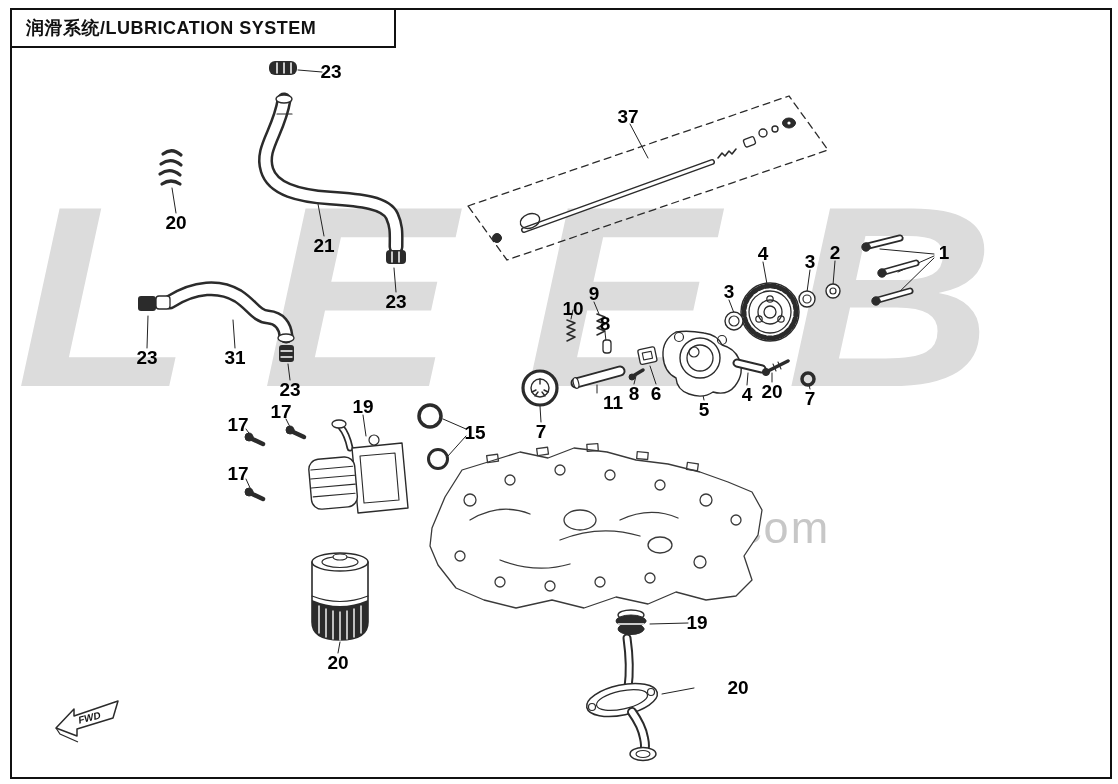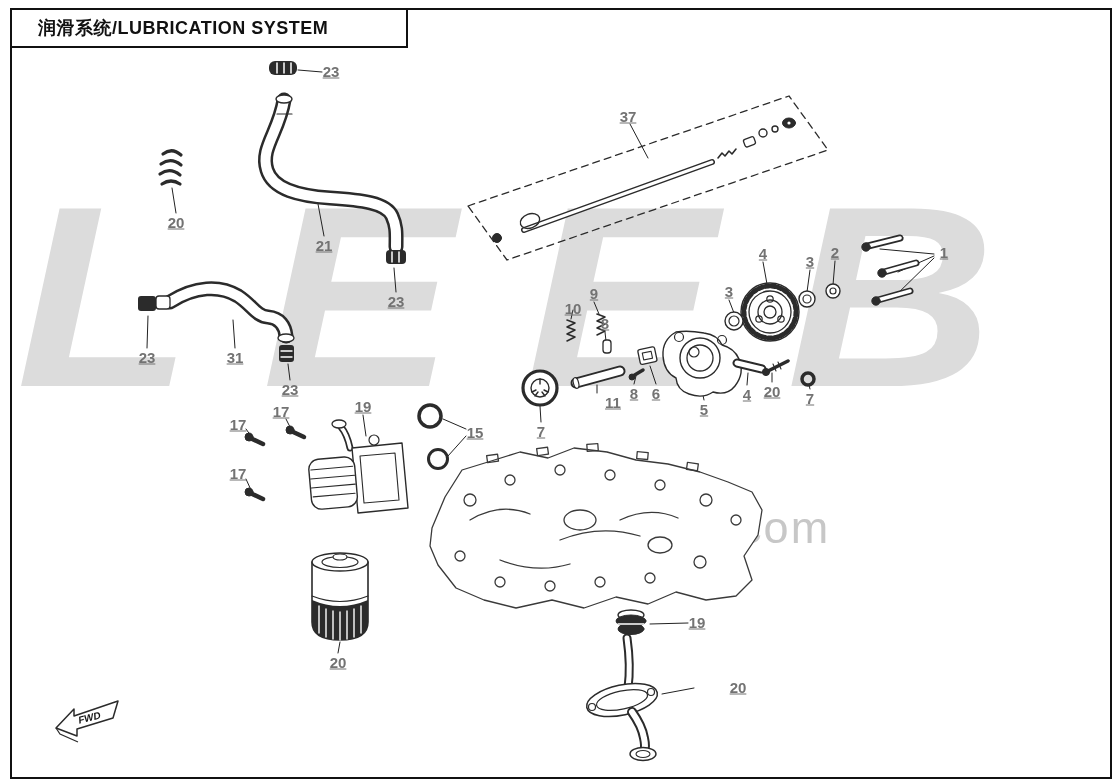--- a/index.html
+++ b/index.html
@@ -7,38 +7,38 @@
     position:relative; width:1118px; height:784px; background:#fff;
     overflow:hidden; font-family:"Liberation Sans", sans-serif;
   }
   .frame {
     position:absolute; left:10px; top:8px; width:1098px; height:767px;
     border:2px solid #111; z-index:4; pointer-events:none;
   }
   .title-box {
     position:absolute; left:10px; top:8px; width:368px; height:36px;
     border:2px solid #111; background:#fff; z-index:5;
-    display:flex; align-items:center; padding-left:26px; box-sizing:content-box;
+    display:flex; align-items:center; padding-left:14px; box-sizing:content-box;
   }
   .title-box span { font-size:18px; font-weight:bold; color:#111; letter-spacing:0.5px; }
   .wm-large {
     position:absolute; left:16px; top:168px; z-index:0;
     font-size:258px; font-weight:bold; font-style:italic; line-height:1;
     color:#dcdcdc; letter-spacing:62px; white-space:nowrap;
     transform:scaleX(1.12); transform-origin:left center;
   }
   .wm-small {
     position:absolute; left:492px; top:502px; z-index:0;
     font-size:45px; color:#c7c7c7; letter-spacing:2px; white-space:nowrap;
   }
   .art { position:absolute; left:0; top:0; z-index:2; }
   .callout-layer { position:absolute; left:0; top:0; width:100%; height:100%; z-index:3; }
   .callout {
     position:absolute; transform:translate(-50%,-50%);
-    font-size:15px; font-weight:bold; color:#737373; line-height:1;text-decoration:underline;
+    font-size:19px; font-weight:bold; color:#000000; line-height:1;
   }
   .fwd {
     position:absolute; left:52px; top:696px; width:80px; height:52px; z-index:2;
   }
   .fwd .fwd-label {
     position:absolute; left:26px; top:16px; font-size:10px; font-weight:bold;
     font-style:italic; color:#111; transform:rotate(-14deg);
   }
 </style>
 </head>

